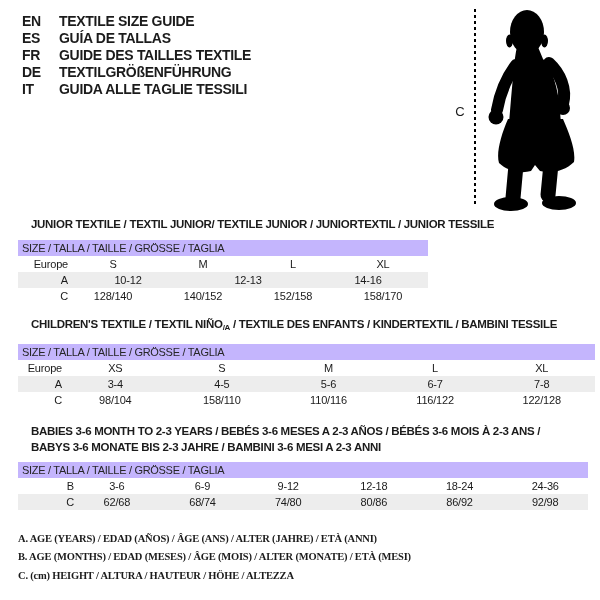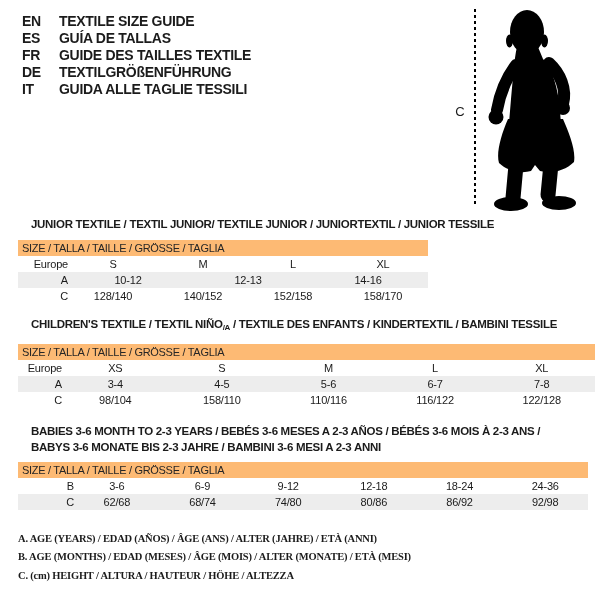--- a/index.html
+++ b/index.html
@@ -14,21 +14,21 @@
   
   .dotline{position:absolute;left:474px;top:9px;width:2px;height:198px;
     background-image:repeating-linear-gradient(to bottom,#000 0px,#000 3px,transparent 3px,transparent 6px);}
   .c-label{position:absolute;left:452px;top:104px;width:16px;text-align:center;font-size:13px;}
   .baby{position:absolute;left:486px;top:7px;}
   
   .sec-title{position:absolute;left:18px;font-size:11.5px;font-weight:bold;letter-spacing:-0.3px;white-space:nowrap;line-height:15.5px;margin-left:13px;}
   .sub{font-size:8px;vertical-align:-2px;letter-spacing:-0.3px;}
   
   .size-table{position:absolute;left:18px;}
-  .band{background:#fdba74;height:16px;line-height:16px;font-size:11px;padding-left:4px;letter-spacing:-0.3px;color:#262626;}
+  .band{background:#c4b5fd;height:16px;line-height:16px;font-size:11px;padding-left:4px;letter-spacing:-0.3px;color:#262626;}
   .trow{display:flex;height:16px;line-height:16px;font-size:11px;letter-spacing:-0.2px;}
   .trow.stripe{background:#ededed;}
   .tlabel{padding-left:4px;box-sizing:border-box;text-align:right;}
   .t-junior{width:410px;}  .t-junior .tlabel{width:50px;}
   .t-child{width:577px;}   .t-child .tlabel{width:44px;}
   .t-baby{width:570px;}    .t-baby .tlabel{width:56px;}
   .tcell{flex:1;text-align:center;}
   
   .footnotes{position:absolute;left:18px;top:530px;font-size:10.5px;font-weight:bold;line-height:18.4px;letter-spacing:-0.2px;white-space:nowrap;font-family:Liberation Serif, serif;}
 </style>

